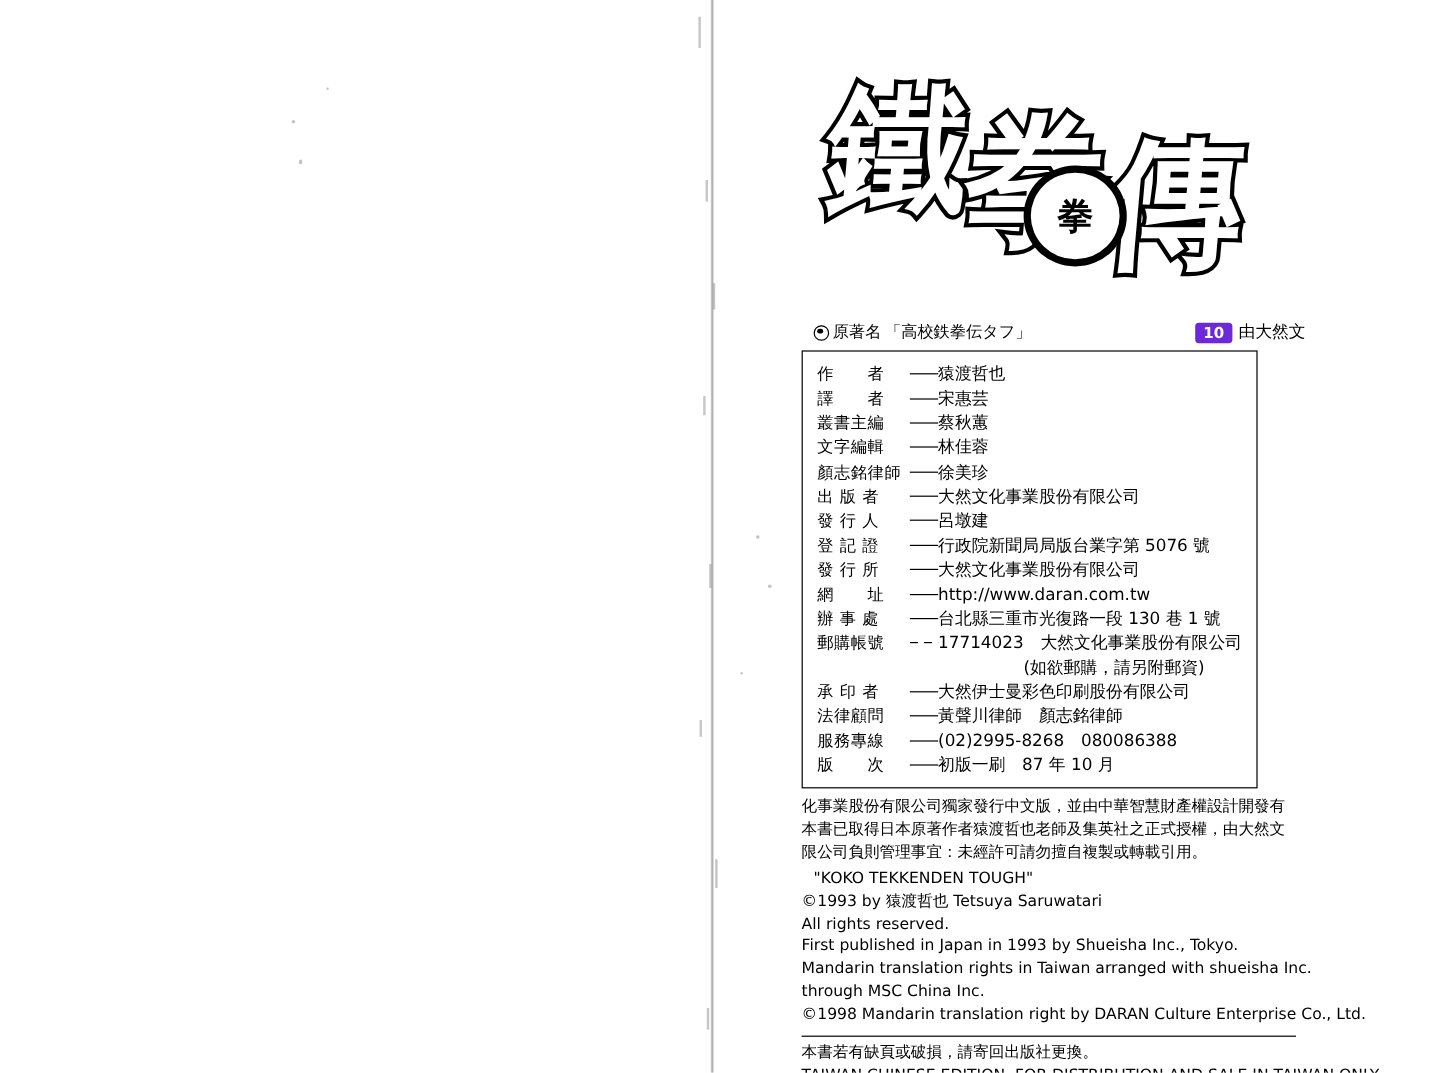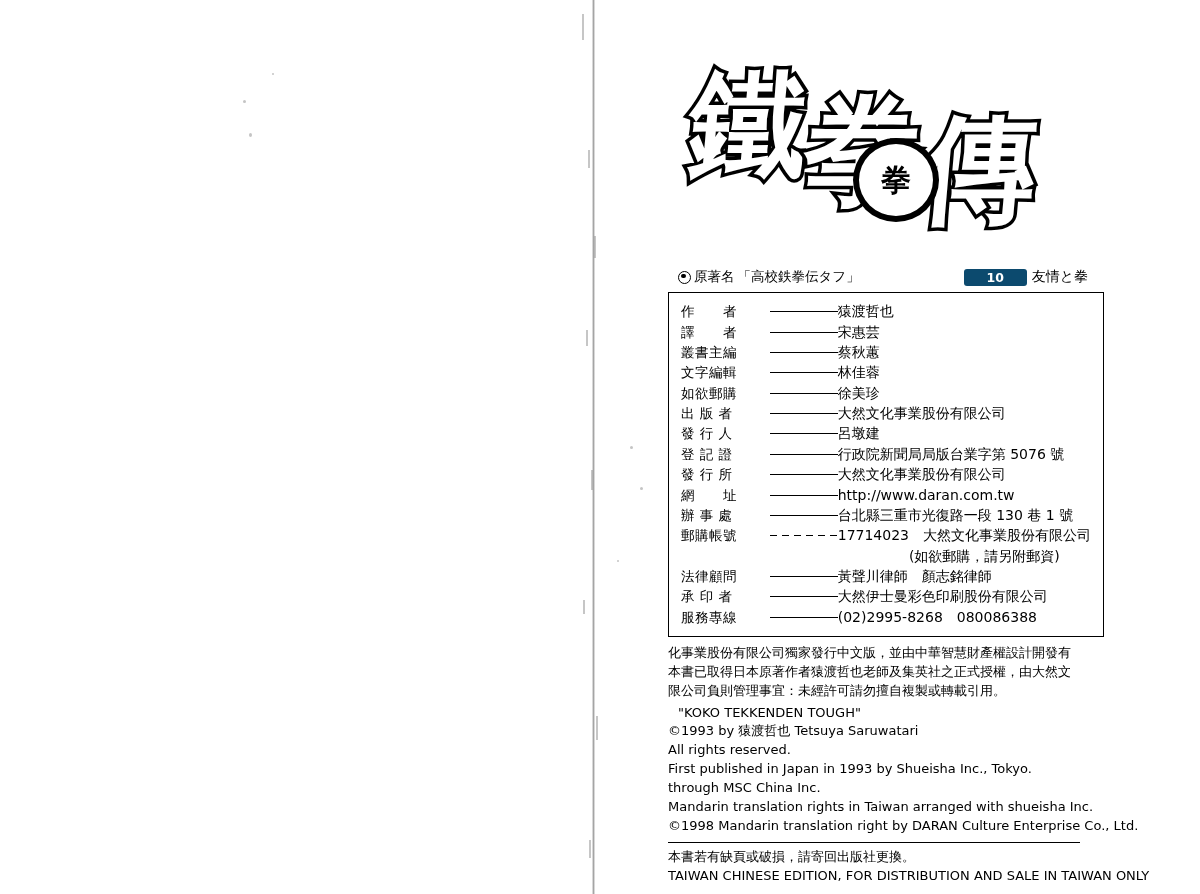--- a/index.html
+++ b/index.html
@@ -124,34 +124,34 @@
     border-radius: 50%;
     background: #000;
   }
   .vol-right { display: flex; align-items: center; gap: 5px; font-size: 14px; }
   .vol-num {
     display: inline-flex;
     align-items: center;
     justify-content: center;
     min-width: 21px;
     height: 17px;
-    padding: 0 21px;
-    background: #0c4a6e;
+    padding: 0 5px;
+    background: #6d28d9;
     color: #fff;
     font-weight: bold;
     font-size: 12.5px;
     border-radius: 3px;
     font-family: "DejaVu Sans", sans-serif;
   }
 
   
   .credits-box {
     border: 1.6px solid #000;
     padding: 9px 12px 8px 12px;
-    width: 436px;
+    width: 380px;
     box-sizing: border-box;
   }
   table.credits {
     border-collapse: collapse;
     width: 100%;
     font-size: 13.5px;
     font-family: "DejaVu Sans", sans-serif;
   }
   table.credits td {
     padding: 1.2px 0;
@@ -236,21 +236,21 @@
     </div>
 
     <div class="orig-line">
       <span class="orig-left">
         <span class="bullet-circ"></span>
         <span>原著名</span>
         <span>「高校鉄拳伝タフ」</span>
       </span>
       <span class="vol-right">
         <span class="vol-num">10</span>
-        <span>友情と拳</span>
+        <span>由大然文</span>
       </span>
     </div>
 
     <div class="credits-box">
       <table class="credits">
         <tbody>
           <tr>
             <td class="lbl">作　　者</td>
             <td class="dash"><i></i></td>
             <td class="val">猿渡哲也</td>
@@ -264,21 +264,21 @@
             <td class="lbl">叢書主編</td>
             <td class="dash"><i></i></td>
             <td class="val">蔡秋蕙</td>
           </tr>
           <tr>
             <td class="lbl">文字編輯</td>
             <td class="dash"><i></i></td>
             <td class="val">林佳蓉</td>
           </tr>
           <tr>
-            <td class="lbl">如欲郵購</td>
+            <td class="lbl">顏志銘律師</td>
             <td class="dash"><i></i></td>
             <td class="val">徐美珍</td>
           </tr>
           <tr>
             <td class="lbl">出 版 者</td>
             <td class="dash"><i></i></td>
             <td class="val">大然文化事業股份有限公司</td>
           </tr>
           <tr>
             <td class="lbl">發 行 人</td>
@@ -309,51 +309,56 @@
             <td class="lbl">郵購帳號</td>
             <td class="dash dotted"><i></i></td>
             <td class="val">17714023　大然文化事業股份有限公司</td>
           </tr>
           <tr class="cont">
             <td class="lbl"></td>
             <td class="dash"></td>
             <td class="val"><span class="indent-val">(如欲郵購，請另附郵資)</span></td>
           </tr>
           <tr>
+            <td class="lbl">承 印 者</td>
+            <td class="dash"><i></i></td>
+            <td class="val">大然伊士曼彩色印刷股份有限公司</td>
+          </tr>
+          <tr>
             <td class="lbl">法律顧問</td>
             <td class="dash"><i></i></td>
             <td class="val">黃聲川律師　顏志銘律師</td>
           </tr>
           <tr>
-            <td class="lbl">承 印 者</td>
-            <td class="dash"><i></i></td>
-            <td class="val">大然伊士曼彩色印刷股份有限公司</td>
-          </tr>
-          <tr>
             <td class="lbl">服務專線</td>
             <td class="dash"><i></i></td>
             <td class="val">(02)2995-8268　080086388</td>
+          </tr>
+          <tr>
+            <td class="lbl">版　　次</td>
+            <td class="dash"><i></i></td>
+            <td class="val">初版一刷　87 年 10 月</td>
           </tr>
         </tbody>
       </table>
     </div>
 
     <div class="block cn">
       <div class="line">化事業股份有限公司獨家發行中文版，並由中華智慧財產權設計開發有</div>
       <div class="line">本書已取得日本原著作者猿渡哲也老師及集英社之正式授權，由大然文</div>
       <div class="line">限公司負則管理事宜：未經許可請勿擅自複製或轉載引用。</div>
     </div>
 
     <div class="block">
       <div class="line en-title">"KOKO TEKKENDEN TOUGH"</div>
       <div class="line">©1993  by  猿渡哲也   Tetsuya Saruwatari</div>
       <div class="line">All rights reserved.</div>
       <div class="line">First published in Japan in 1993 by Shueisha Inc., Tokyo.</div>
+      <div class="line">Mandarin translation rights in Taiwan arranged with shueisha Inc.</div>
       <div class="line">through MSC China Inc.</div>
-      <div class="line">Mandarin translation rights in Taiwan arranged with shueisha Inc.</div>
       <div class="line">©1998  Mandarin translation right by DARAN Culture Enterprise Co., Ltd.</div>
     </div>
 
     <div class="hr"></div>
 
     <div class="block">
       <div class="line">本書若有缺頁或破損，請寄回出版社更換。</div>
       <div class="line">TAIWAN CHINESE EDITION, FOR DISTRIBUTION AND SALE IN TAIWAN ONLY</div>
 
     </div>

